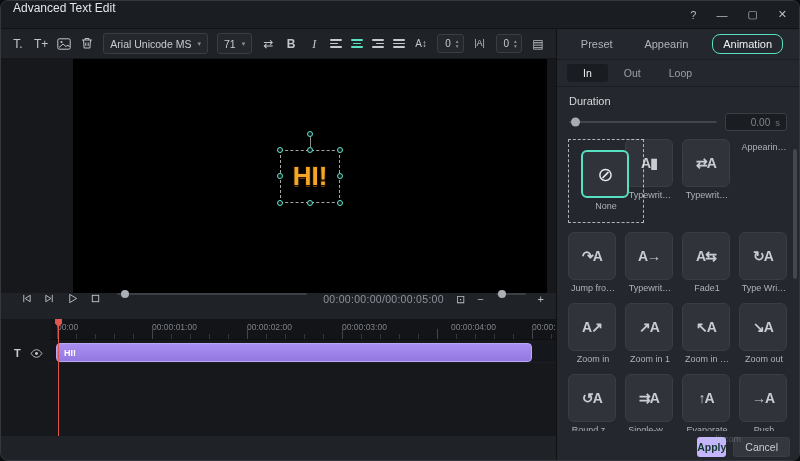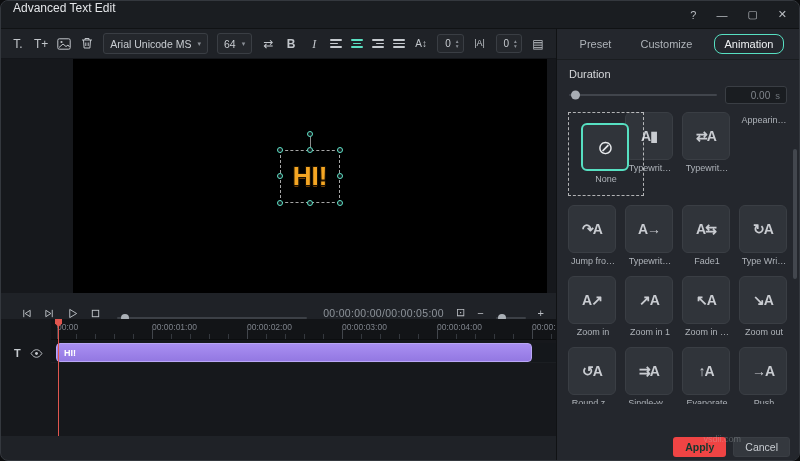--- a/index.html
+++ b/index.html
@@ -35,21 +35,21 @@
   .sel{position:relative;padding:10px 12px;border:1px dashed rgba(255,255,255,.65);}
   .htxt{font-weight:800;font-size:26px;letter-spacing:0;color:#f5a623;
         text-shadow:-1px -1px 0 #1d1202,1px -1px 0 #1d1202,-1px 1px 0 #1d1202,1px 1px 0 #1d1202,0 2px 0 #6b3c04;}
   .hd{position:absolute;width:6px;height:6px;border-radius:50%;background:#14171b;border:1.5px solid #5fe3c6;box-sizing:border-box;}
   .hd.tl{left:-4px;top:-4px}.hd.t{left:50%;margin-left:-3px;top:-4px}.hd.tr{right:-4px;top:-4px}
   .hd.l{left:-4px;top:50%;margin-top:-3px}.hd.r{right:-4px;top:50%;margin-top:-3px}
   .hd.bl{left:-4px;bottom:-4px}.hd.b{left:50%;margin-left:-3px;bottom:-4px}.hd.br{right:-4px;bottom:-4px}
   .rot-stem{position:absolute;left:50%;top:-14px;height:10px;width:1px;background:rgba(255,255,255,.55);}
   .hd.rot{left:50%;margin-left:-3px;top:-20px;}
   
-  .transport{position:absolute;top:264px;left:8px;right:0;height:26px;display:flex;align-items:flex-end;gap:12px;
+  .transport{position:absolute;top:264px;left:8px;right:0;height:26px;display:flex;align-items:flex-start;gap:12px;
              padding:0 12px;box-sizing:border-box;background:#1f2227;}
   .tp{display:inline-flex;align-items:center;justify-content:center;}
   .seek{position:relative;flex:1;height:2px;background:#3c4046;border-radius:2px;margin:0 4px;}
   .seek .knob,.zslider .knob{position:absolute;top:50%;transform:translateY(-50%);width:8px;height:8px;border-radius:50%;background:#aab0b6;}
   .seek .knob{left:4px;}
   .timecode{font-size:10.5px;color:#8d939a;letter-spacing:.3px;white-space:nowrap;}
   .zslider{position:relative;width:30px;height:2px;background:#3c4046;border-radius:2px;}
   .zslider .knob{left:2px;}
   .zbtn{font-size:11px;color:#b9bdc2;}
   
@@ -92,21 +92,21 @@
   .agrid{display:grid;grid-template-columns:repeat(4,50px);column-gap:7px;row-gap:9px;padding:0 11px;margin-top:8px;
          height:292px;overflow:hidden;}
   .ai{width:50px;}
   .ai .thumb{width:48px;height:48px;background:#30343a;border:1px solid #3a3e44;border-radius:6px;box-sizing:border-box;
              display:flex;align-items:center;justify-content:center;color:#c9ccd1;font-size:14px;font-weight:600;letter-spacing:-1px;}
   .ai.sel .thumb{border:2px solid #57e0c2;color:#e8eaed;font-size:19px;font-weight:400;}
   .ai .lbl{font-size:9px;color:#aeb3b9;text-align:center;margin-top:3px;height:11px;white-space:nowrap;overflow:hidden;}
   .vscroll{position:absolute;right:2px;top:120px;width:4px;height:130px;background:#43474e;border-radius:2px;}
   .footer-right{position:absolute;left:0;right:0;bottom:0;height:27px;background:#24272d;display:flex;align-items:center;
                 justify-content:flex-end;gap:7px;padding:0 9px;box-sizing:border-box;}
-  .btn-apply{font-size:10.5px;font-weight:700;color:#12382e;background:#ef4444;border-radius:3px;padding:4px 12px;cursor:default;}
+  .btn-apply{font-size:10.5px;font-weight:700;color:#12382e;background:#c4b5fd;border-radius:3px;padding:4px 0;cursor:default;}
   .btn-cancel{font-size:10.5px;color:#c9cdd2;background:#34383e;border:1px solid #3a3e44;border-radius:3px;padding:3px 11px;cursor:default;}
   .watermark{position:absolute;right:58px;bottom:16px;font-size:9px;color:rgba(200,205,210,.3);pointer-events:none;}
 </style>
 </head>
 <body>
 
 <div class="window">
 
   <div class="titlebar">
     <span class="title">Advanced Text Edit</span>
@@ -136,21 +136,21 @@
             <path d="M4 3V1.5h4V3" fill="none" stroke="#c2c6cb"></path>
             <path d="M2.5 3l.6 8h5.8l.6-8" fill="none" stroke="#c2c6cb"></path>
             <path d="M4.8 5.5v3.5M7.2 5.5v3.5" stroke="#c2c6cb"></path>
           </svg>
       </span>
       <div class="dd">
         <span>Arial Unicode MS</span>
         <span class="chev">▾</span>
       </div>
       <div class="dd">
-        <span>64</span>
+        <span>71</span>
         <span class="chev">▾</span>
       </div>
       <span class="tbi">⇄</span>
       <span class="tbi" style="font-weight:700">B</span>
       <span class="tbi" style="font-style:italic;font-family:'Liberation Serif',serif">I</span>
       <span class="al left">
           <i class="w12"></i>
           <i class="w8"></i>
           <i class="w12"></i>
         </span>
@@ -240,21 +240,21 @@
         </div>
       <span class="zbtn">+</span>
     </div>
 
     <div class="timeline">
       <div class="ruler">
           <span class="rlbl" style="left: 6px;">00:00</span>
           <span class="rlbl" style="left: 101px; text-align: right;">00:00:01:00</span>
           <span class="rlbl" style="left: 196px;">00:00:02:00</span>
           <span class="rlbl" style="left: 291px;">00:00:03:00</span>
-          <span class="rlbl" style="left: 386px;">00:00:04:00</span>
+          <span class="rlbl" style="left: 400px;">00:00:04:00</span>
           <span class="rlbl" style="left: 481px;">00:00:05:00</span>
         </div>
       <div class="track-row"></div>
       <div class="track-head">
         <span class="ticon">T</span>
         <span>
           <svg width="13" height="9" viewBox="0 0 14 10">
               <path d="M1 5c2-3.2 4-4.2 6-4.2S11 1.8 13 5c-2 3.2-4 4.2-6 4.2S3 8.2 1 5z" fill="none" stroke="#c6cacf"></path>
               <circle cx="7" cy="5" r="1.6" fill="#c6cacf"></circle>
             </svg>
@@ -264,22 +264,27 @@
         <span>HI!</span>
       </div>
       <div class="playhead"></div>
     </div>
 
   </div>
 
   <div class="right-panel">
     <div class="tabs">
       <span class="tab">Preset</span>
-      <span class="tab">Customize</span>
+      <span class="tab">Appearin</span>
       <span class="tab active">Animation</span>
+    </div>
+    <div class="subtabs">
+      <span class="subtab active">In</span>
+      <span class="subtab">Out</span>
+      <span class="subtab">Loop</span>
     </div>
     <div class="dur-label">Duration</div>
     <div class="dur-row">
       <div class="dslider">
           <span class="knob"></span>
         </div>
       <div class="dinput">
         <span class="v">0.00</span>
         <span class="u">s</span>
       </div>

